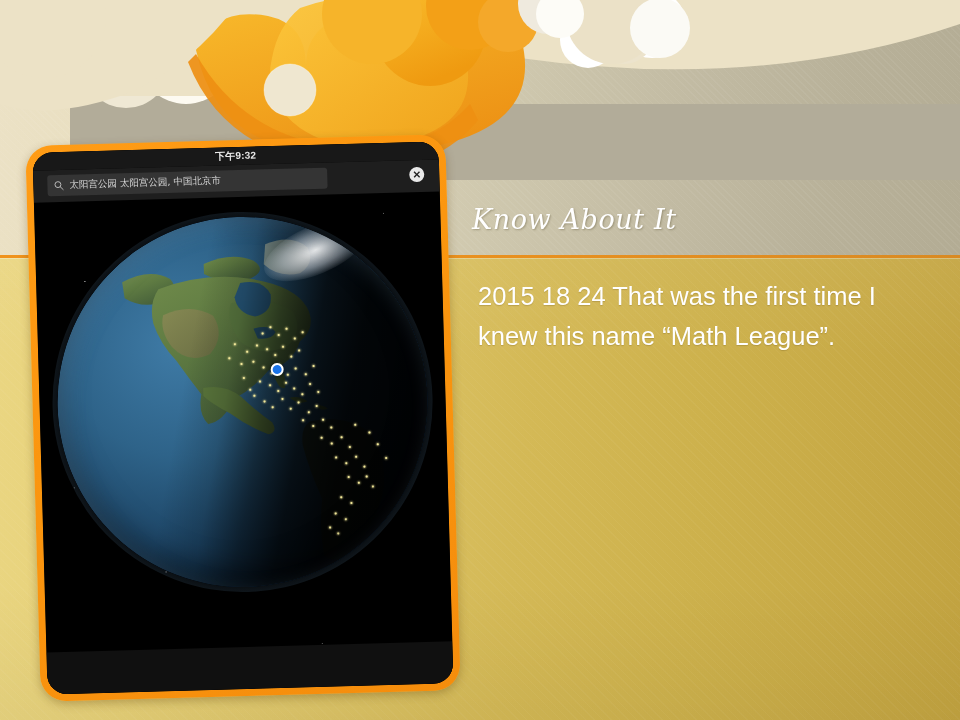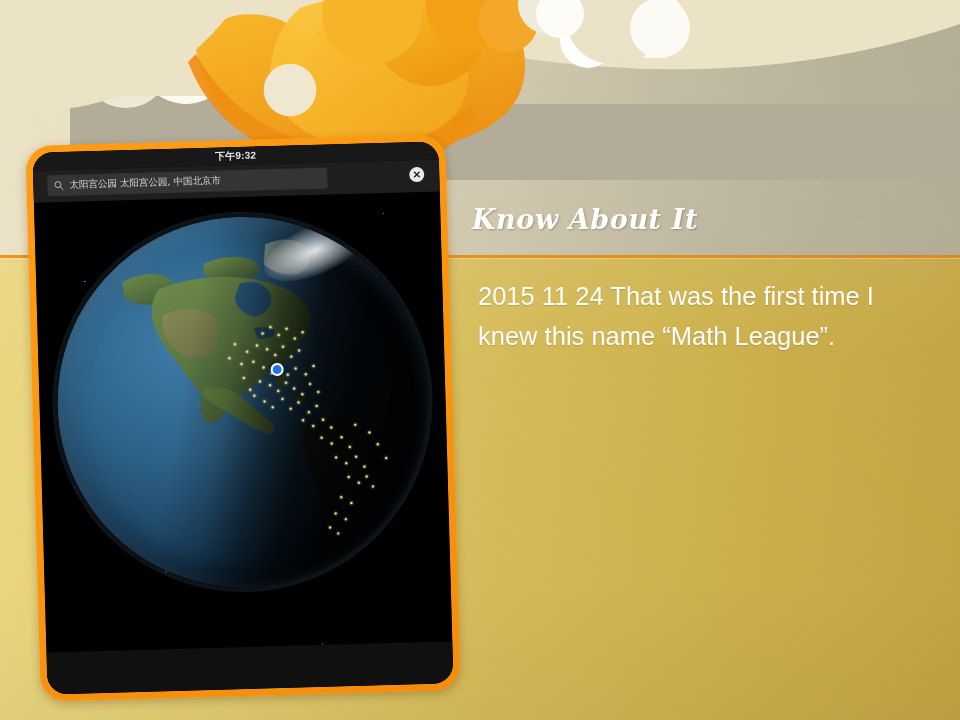--- a/index.html
+++ b/index.html
@@ -318,21 +318,21 @@
 
   
   .title {
     position: absolute;
     left: 472px;
     top: 204px;
     color: #ffffff;
     font-family: "DejaVu Serif", "Liberation Serif", serif;
     font-size: 27px;
     font-style: italic;
-    font-weight: bold;
+    font-weight: normal;
     letter-spacing: 0.6px;
     text-shadow: 1px 1px 2px rgba(90,80,50,0.40);
     white-space: nowrap;
   }
   .body-text {
     position: absolute;
     left: 478px;
     top: 276px;
     width: 400px;
     color: #ffffff;
@@ -602,15 +602,15 @@
           </svg>
           <span class="search-text">太阳宫公园 太阳宫公园, 中国北京市</span>
         </div>
         <div class="clear-btn">✕</div>
       </div>
 
     </div>
   </div>
 
   <div class="title">Know About It</div>
-  <div class="body-text"> 2015 11 24 That was the first time I knew this name “Math League”.</div>
+  <div class="body-text"> 2015 18 24 That was the first time I knew this name “Math League”.</div>
 
 </div>
 
 </body></html>

